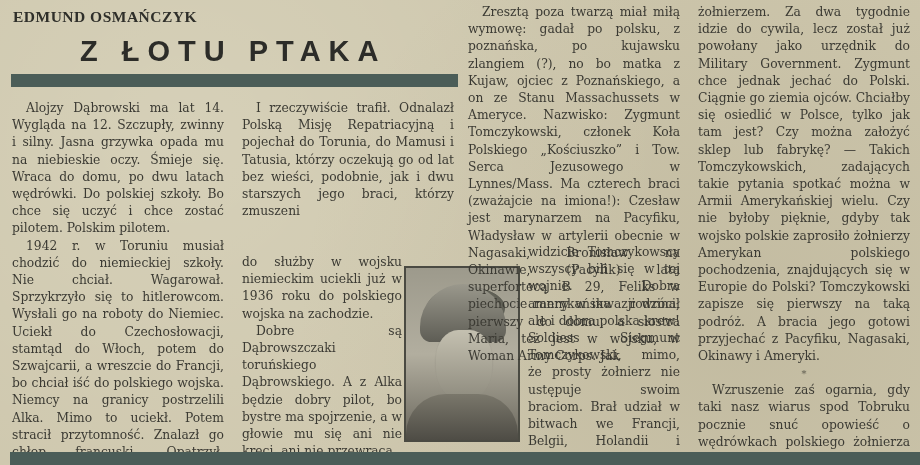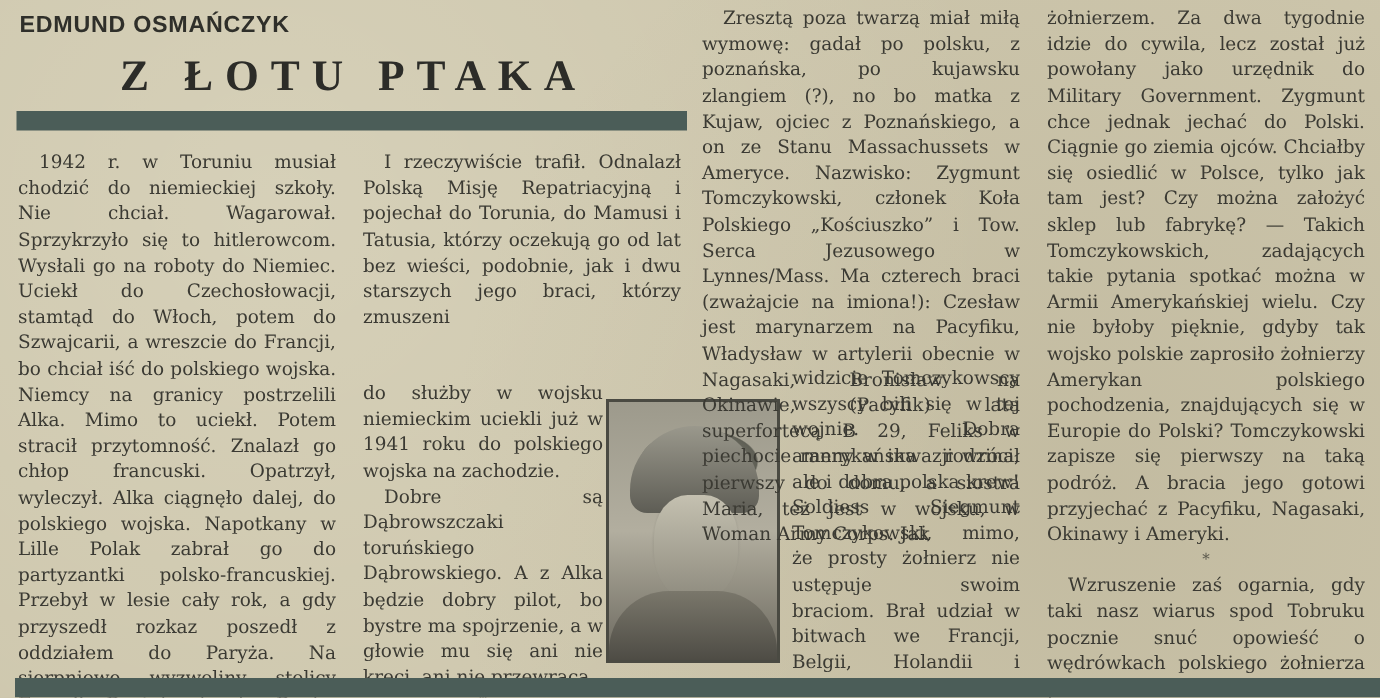--- a/index.html
+++ b/index.html
@@ -7,26 +7,26 @@
     width:920px; height:465px; overflow:hidden; position:relative;
     background:#cdc6ac;
     background-image:
       radial-gradient(circle at 20% 30%, rgba(255,255,240,0.18), transparent 60%),
       radial-gradient(circle at 80% 70%, rgba(120,110,80,0.12), transparent 55%);
     color:#3a3a34;
     font-family:"DejaVu Serif", "Liberation Serif", serif;
   }
   .author {
     position:absolute; left:13px; top:8px;
-    font-family:Liberation Sans, sans-serif; font-weight:bold;
+    font-family:Liberation Serif, serif; font-weight:bold;
     font-size:15.5px; letter-spacing:0.5px; color:#2f2f2a;
   }
   .title {
     position:absolute; left:80px; top:35px;
-    font-family:Liberation Serif, serif; font-weight:bold;
+    font-family:Liberation Sans, sans-serif; font-weight:bold;
     font-size:29px; letter-spacing:8px; color:#2c2c28;
   }
   .rule-top {
     position:absolute; left:11px; top:74px; width:447px; height:13px;
     background:#4b5d58;
   }
   .rule-bottom {
     position:absolute; left:10px; top:452px; width:910px; height:13px;
     background:#4b5d58;
   }
@@ -68,29 +68,30 @@
   }
 </style>
 </head>
 <body>
 
 <div class="author">EDMUND OSMAŃCZYK</div>
 <div class="title">Z ŁOTU PTAKA</div>
 <div class="rule-top"></div>
 
 <div id="c1" class="col">
+  <p>Alojzy Dąbrowski ma lat 14. Wygląda na 12. Szczupły, zwinny i silny. Jasna grzywka opada mu na niebieskie oczy. Śmieje się. Wraca do domu, po dwu latach wędrówki. Do polskiej szkoły. Bo chce się uczyć i chce zostać pilotem. Polskim pilotem.</p>
   <p>1942 r. w Toruniu musiał chodzić do niemieckiej szkoły. Nie chciał. Wagarował. Sprzykrzyło się to hitlerowcom. Wysłali go na roboty do Niemiec. Uciekł do Czechosłowacji, stamtąd do Włoch, potem do Szwajcarii, a wreszcie do Francji, bo chciał iść do polskiego wojska. Niemcy na granicy postrzelili Alka. Mimo to uciekł. Potem stracił przytomność. Znalazł go chłop francuski. Opatrzył, wyleczył. Alka ciągnęło dalej, do polskiego wojska. Napotkany w Lille Polak zabrał go do partyzantki polsko-francuskiej. Przebył w lesie cały rok, a gdy przyszedł rozkaz poszedł z oddziałem do Paryża. Na sierpniowe wyzwoliny stolicy Francji. Dostał odznakę Ruchu Oporu i poszedł... do</p>
 </div>
 
 <div id="c2" class="col">
   <p>I rzeczywiście trafił. Odnalazł Polską Misję Repatriacyjną i pojechał do Torunia, do Mamusi i Tatusia, którzy oczekują go od lat bez wieści, podobnie, jak i dwu starszych jego braci, którzy zmuszeni</p>
 </div>
 
 <div id="c2b" class="col">
-  <p class="noindent">do służby w wojsku niemieckim uciekli już w 1941 roku do polskiego wojska na zachodzie.</p>
+  <p class="noindent">do służby w wojsku niemieckim uciekli już w 1936 roku do polskiego wojska na zachodzie.</p>
   <p>Dobre są Dąbrowszczaki toruńskiego Dąbrowskiego. A z Alka będzie dobry pilot, bo bystre ma spojrzenie, a w głowie mu się ani nie kręci, ani nie przewraca.</p>
   <div class="star">*</div>
 
 </div>
 
 <div class="photo">
   <div class="helmet"></div>
   <div class="face"></div>
   <div class="shoulder"></div>
 </div>

